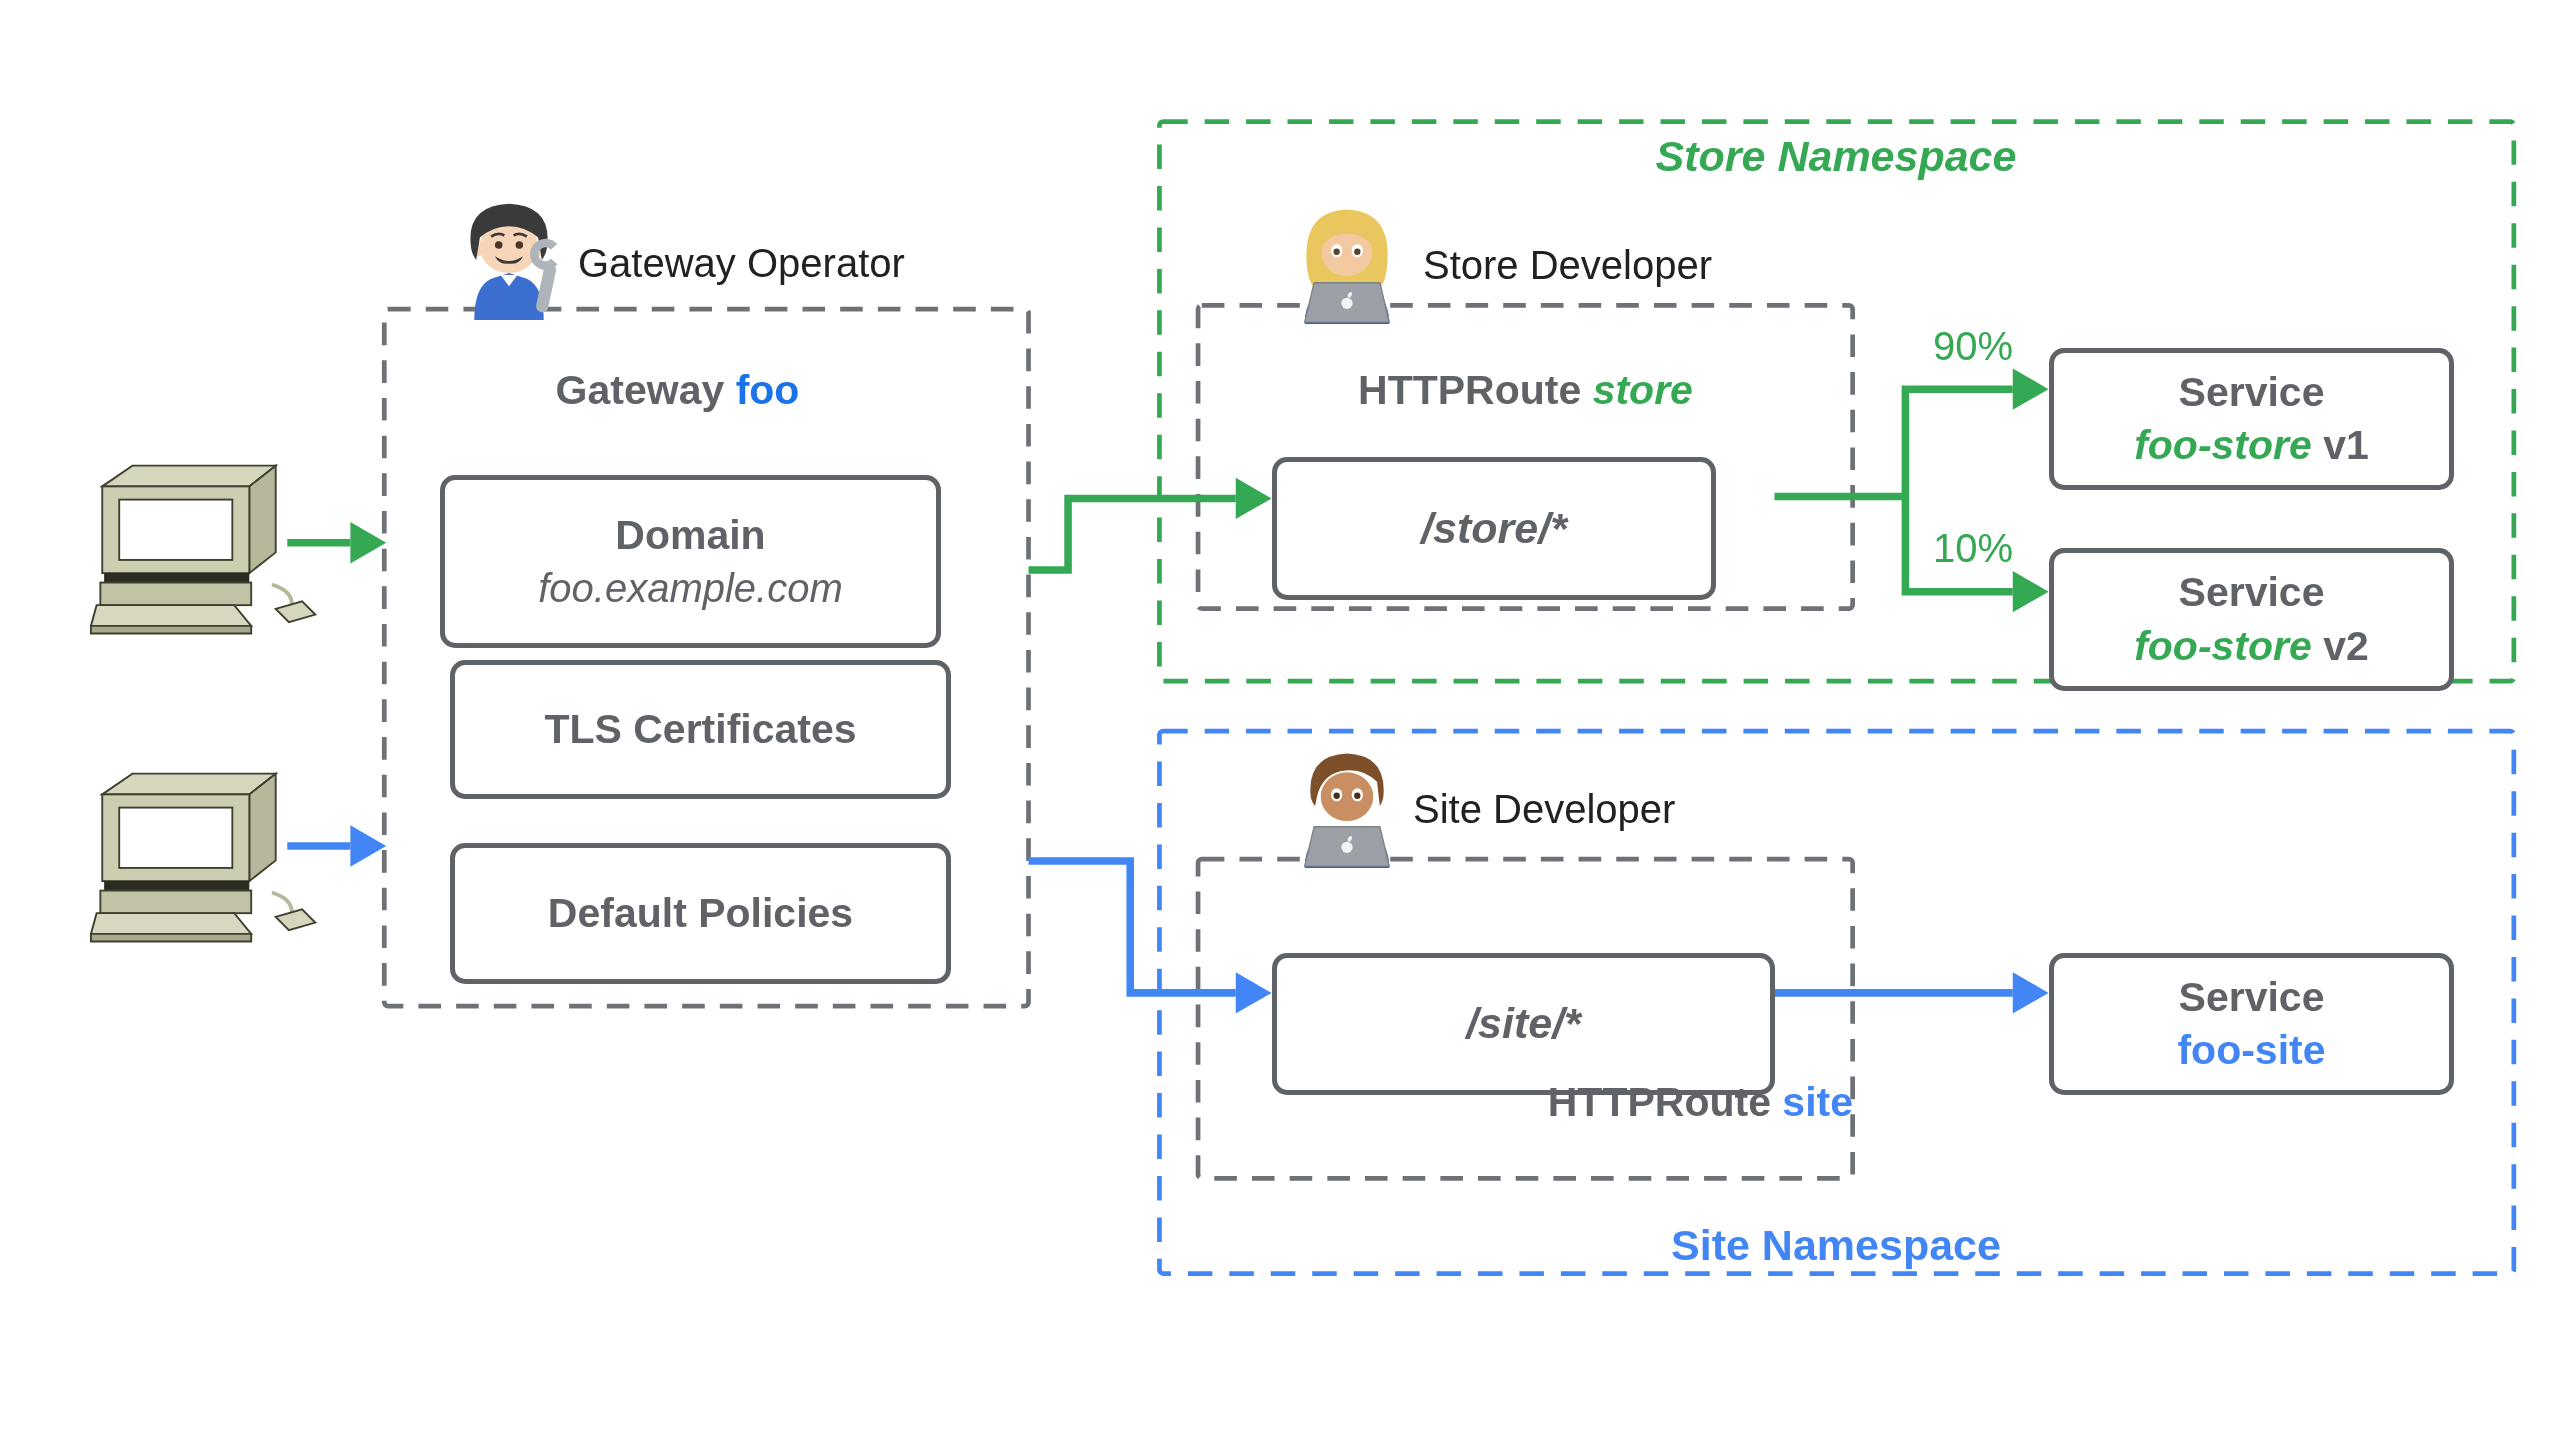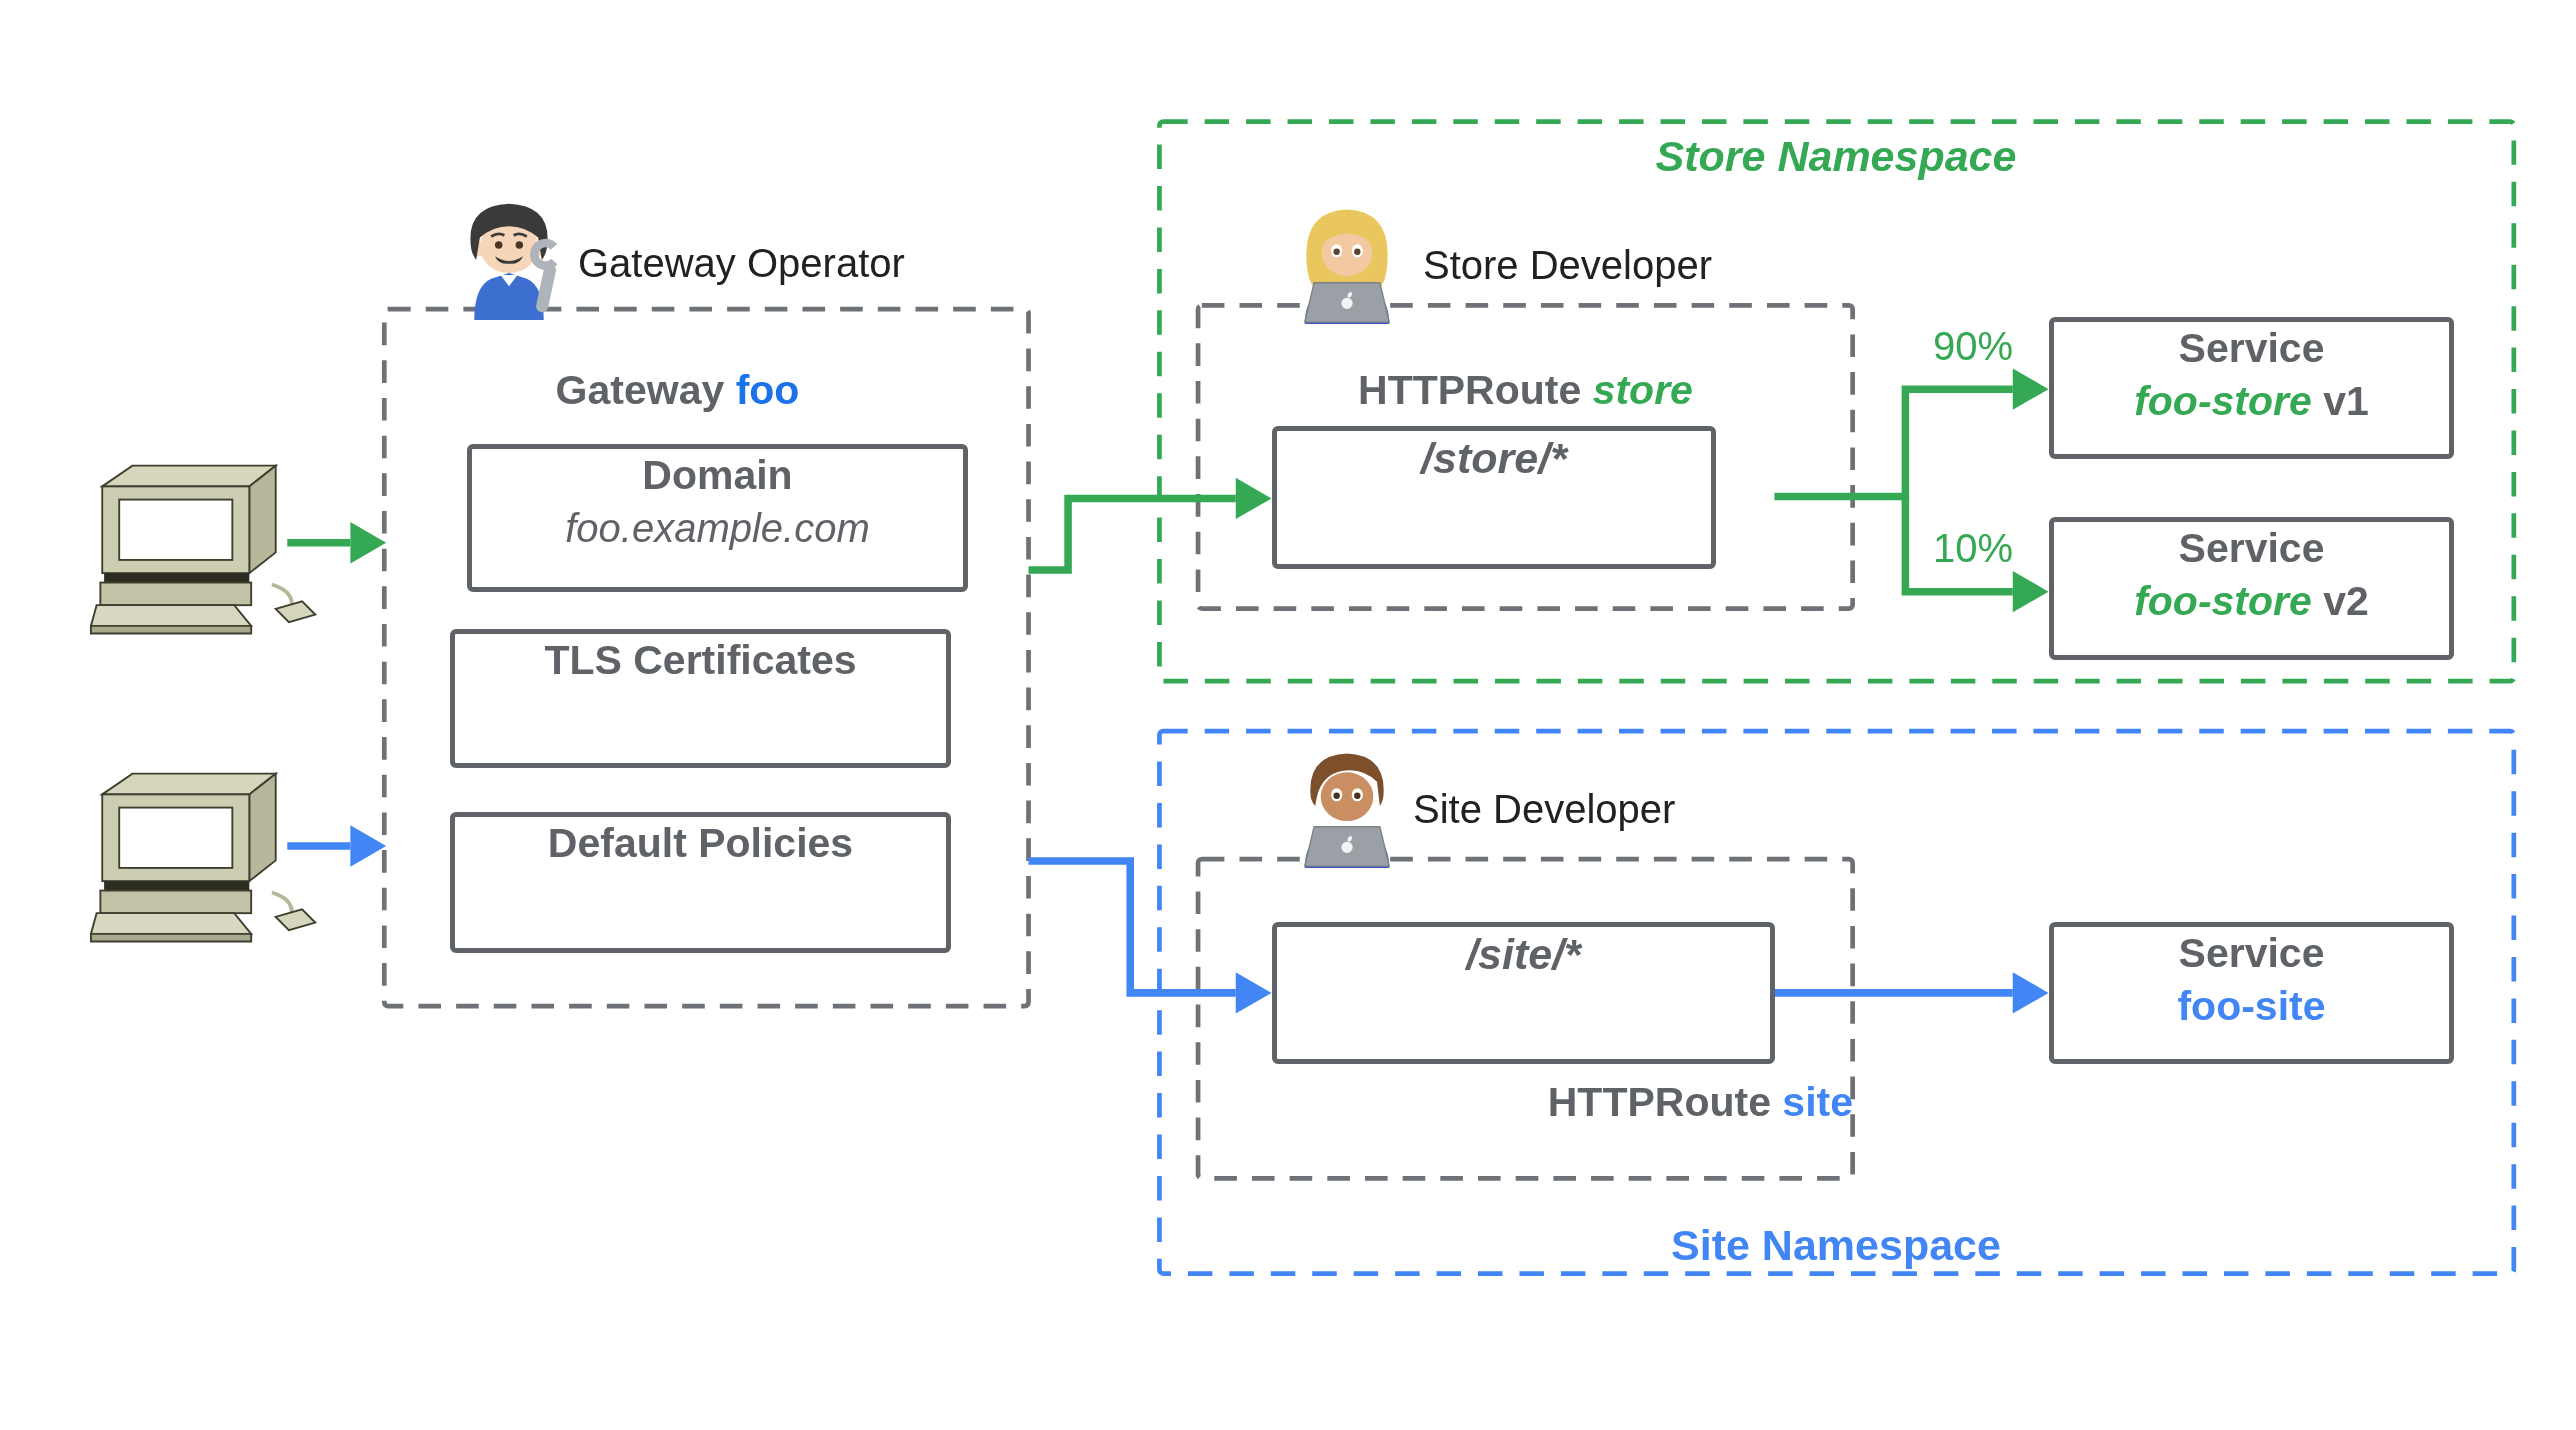--- a/index.html
+++ b/index.html
@@ -1,22 +1,22 @@
 <!DOCTYPE html>
 <html style="--c-green: #34a853; --c-blue: #4285f4; --c-deep_blue: #1a73e8; --c-gray_text: #5f6368; --c-black_text: #202124; --c-box_border: #5f6368; --c-dash_gray: #6e7276;font-size:15px"><head>
 <meta charset="utf-8">
 <style>
   html,body{margin:0;padding:0;background:#ffffff;}
   .canvas{position:relative;width:2576px;height:1431px;background:#ffffff;overflow:hidden;
           font-family:"Liberation Sans",sans-serif;}
   .overlay{position:absolute;left:0;top:0;width:2576px;height:1431px;}
   .abs{position:absolute;}
   .sbox{position:absolute;background:#ffffff;border:5.7px solid var(--c-box_border,#5f6368);
-        border-radius:6px;box-sizing:border-box;display:flex;flex-direction:column;
-        align-items:center;text-align:center;line-height:1.3;}
+        border-radius:15px;box-sizing:border-box;display:flex;flex-direction:column;
+        align-items:center;justify-content:center;text-align:center;line-height:1.3;margin-top:31px;}
   .t-gray{color:var(--c-gray_text,#5f6368);font-weight:700;font-size:41px;}
   .t-black{color:var(--c-black_text,#202124);font-weight:400;font-size:40px;}
   .t-green{color:var(--c-green,#34a853);font-style:italic;}
   .t-blue{color:var(--c-blue,#4285f4);}
   .t-deepblue{color:var(--c-deep_blue,#1a73e8);}
   .subtitle{font-style:italic;font-weight:400;font-size:40px;color:var(--c-gray_text,#5f6368);}
   .path-text{font-style:italic;font-weight:700;font-size:43px;color:var(--c-gray_text,#5f6368);}
   .ns-label{font-weight:700;font-size:43px;text-align:center;}
   .weight{font-size:40px;font-weight:400;color:var(--c-green,#34a853);}
   .ln-g{stroke:var(--c-green,#34a853);stroke-width:8;fill:none;}
@@ -146,21 +146,21 @@
 
   <div class="abs t-black" style="left:578px;top:241px">Gateway Operator</div>
   <div class="abs t-black" style="left:1423px;top:243px">Store Developer</div>
   <div class="abs t-black" style="left:1413px;top:787px">Site Developer</div>
 
   <div class="abs ns-label t-green" style="left:1159px;top:132px;width:1354px"><span>Store Namespace</span></div>
   <div class="abs ns-label t-blue" style="left:1159px;top:1221px;width:1354px"><span>Site Namespace</span></div>
 
   <div class="abs t-gray" style="left:427px;top:367px;width:501px;text-align:center"><span>Gateway </span><span class="t-deepblue">foo</span></div>
 
-  <div class="sbox" style="left:467px;top:444px;width:501px;height:148px">
+  <div class="sbox" style="left:440px;top:444px;width:501px;height:173px">
     <div class="t-gray">Domain</div>
     <div class="subtitle">foo.example.com</div>
   </div>
   <div class="sbox" style="left:450px;top:629px;width:501px;height:139px">
     <div class="t-gray">TLS Certificates</div>
   </div>
   <div class="sbox" style="left:450px;top:812px;width:501px;height:141px">
     <div class="t-gray">Default Policies</div>
   </div>
 

